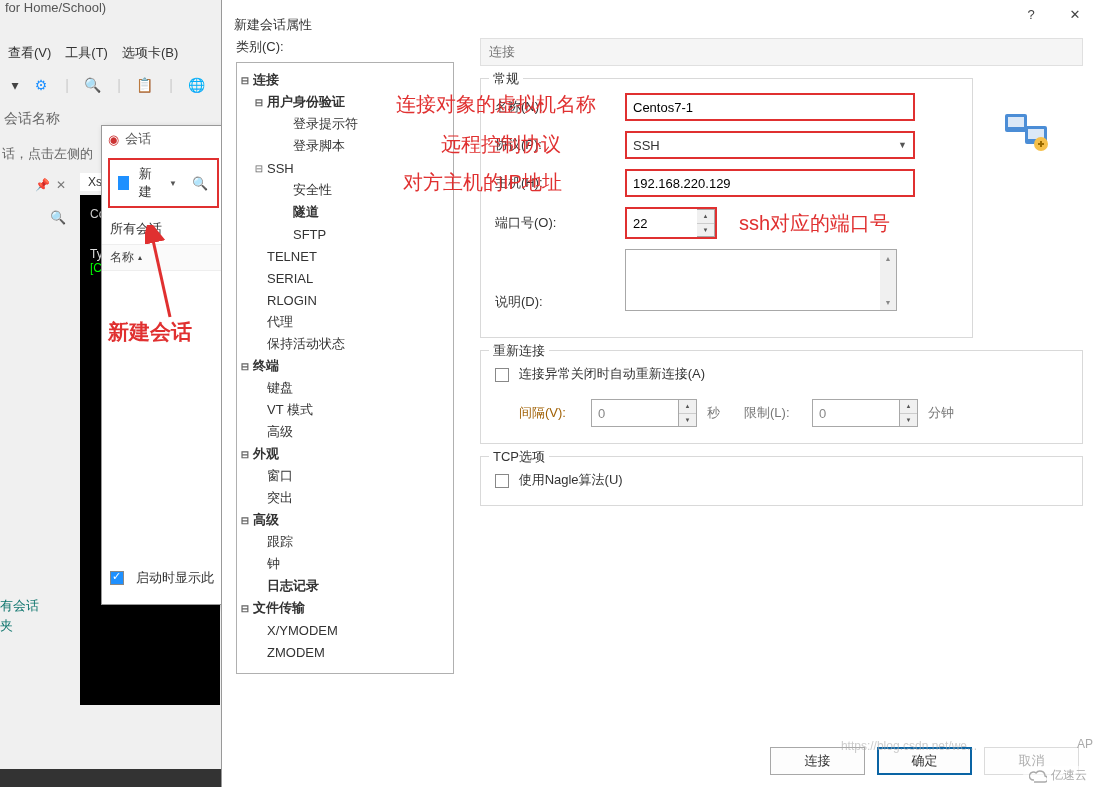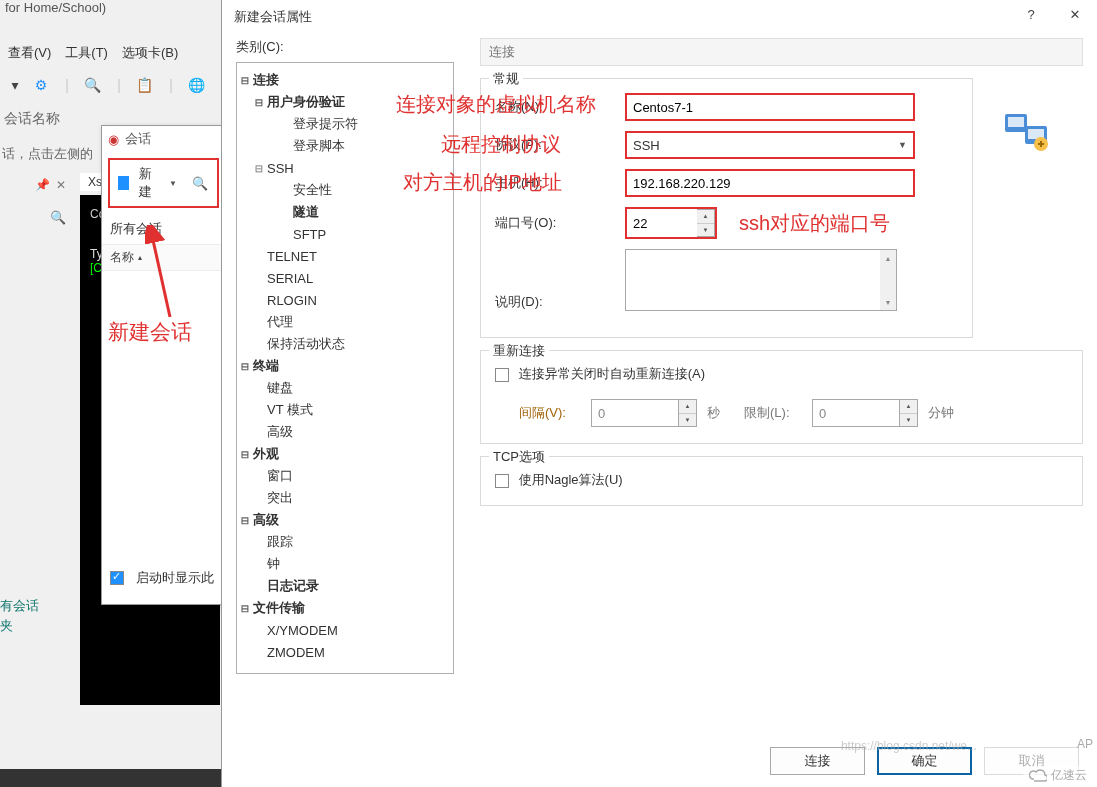--- a/index.html
+++ b/index.html
@@ -24,25 +24,25 @@
   .sess-pop .hdr { display:flex; align-items:center; gap:6px; padding:4px 6px; color:#555;}
   .sess-pop .tbrow { padding:6px;}
   .newbtn { border:2px solid #E03030; background:#fff; display:flex; align-items:center; gap:10px; padding:5px 8px; font-size:13px;}
   .newbtn .ic { width:14px; height:14px; background:#1E90FF;}
   .newbtn .dd { font-size:8px; color:#555;}
   .sess-pop .lbl { padding:6px 8px; color:#333; font-size:13px;}
   .sess-pop .colhdr { display:flex; align-items:center; gap:4px; padding:4px 8px; font-size:12px; color:#444; background:#fafafa; border-top:1px solid #eee; border-bottom:1px solid #eee;}
   .sess-pop .chkrow { display:flex; align-items:center; gap:6px; padding:8px 8px;}
 
   .anno-arrow { position:absolute; left:145px; top:225px; pointer-events:none;}
-  .anno-text { position:absolute; left:108px; top:318px; color:#E03030; font-size:21px; font-weight:400;}
+  .anno-text { position:absolute; left:108px; top:318px; color:#E03030; font-size:21px; font-weight:700;}
 
   
   .dialog { position:absolute; left:221px; top:0; width:876px; height:787px; background:#fff; border-left:1px solid #999;}
-  .d-title { position:relative; height:34px; display:flex; align-items:center; padding:0 12px; font-size:13px; color:#333;}
+  .d-title { position:relative; height:34px; display:flex; align-items:flex-end; padding:0 12px; font-size:13px; color:#333;}
   .d-title .wbtn { position:absolute; right:0; top:0; display:flex;}
   .d-title .wbtn div { width:44px; height:28px; display:flex; align-items:center; justify-content:center; font-family: "Segoe UI", sans-serif; font-size:13px; color:#444;}
   .d-body { display:flex; position:absolute; top:38px; left:0; right:0; bottom:52px; padding:0 14px;}
   .cat-col { width:230px; }
   .cat-lbl { font-size:13px; color:#333; margin-bottom:6px;}
   .tree { border:1px solid #B0B0B0; background:#fff; height:612px; width:218px; overflow-x:auto; overflow-y:hidden; padding:6px 2px; font-size:13px;}
   .ti { display:flex; align-items:center; white-space:nowrap; height:22px; padding-right:20px;}
   .t-exp { width:12px; text-align:center; color:#666; font-size:10px;}
   .ti .lbl { padding:0 2px;}
   .ti.d0 {} .ti.d1 { padding-left:14px;} .ti.d2 { padding-left:40px;}
@@ -64,21 +64,21 @@
   .ftextarea .sb div { height:16px; display:flex; align-items:center; justify-content:center; font-size:7px; color:#888;}
   .redbox { border:2px solid #E03030 !important;}
   .red-anno { color:#E03030; font-size:20px; font-weight:500; position:absolute;}
   .chk { width:14px; height:14px; border:1px solid #888; display:inline-block; vertical-align:middle; margin-right:6px;}
   .right-ico { position:absolute; right:30px; top:70px; width:52px; height:46px;}
 
   .btnbar { position:absolute; right:18px; bottom:12px; display:flex; gap:12px;}
   .btn { width:95px; height:28px; border:1px solid #A8A8A8; background:#FDFDFD; display:flex; align-items:center; justify-content:center; font-size:13px;}
   .btn.primary { border:2px solid #0A64A4; color:#333;}
 
-  .watermark { position:absolute; right:4px; bottom:2px; display:flex; align-items:center; gap:4px; color:#aaa; background:rgba(255,255,255,.6); padding:1px 6px; font-size:12px; border-radius:10px;}
+  .watermark { position:absolute; right:4px; bottom:2px; display:flex; align-items:flex-end; gap:4px; color:#aaa; background:rgba(255,255,255,.6); padding:1px 6px; font-size:12px; border-radius:10px;}
   .blogmark { position:absolute; right:120px; bottom:34px; color:rgba(170,170,170,.6); font-size:12px;margin-left:20px;}
 </style>
 </head>
 <body>
 
 <div class="bg-title">for Home/School)</div>
 <div class="bg-menu">
   <span>查看(V)</span>
   <span>工具(T)</span>
   <span>选项卡(B)</span>

